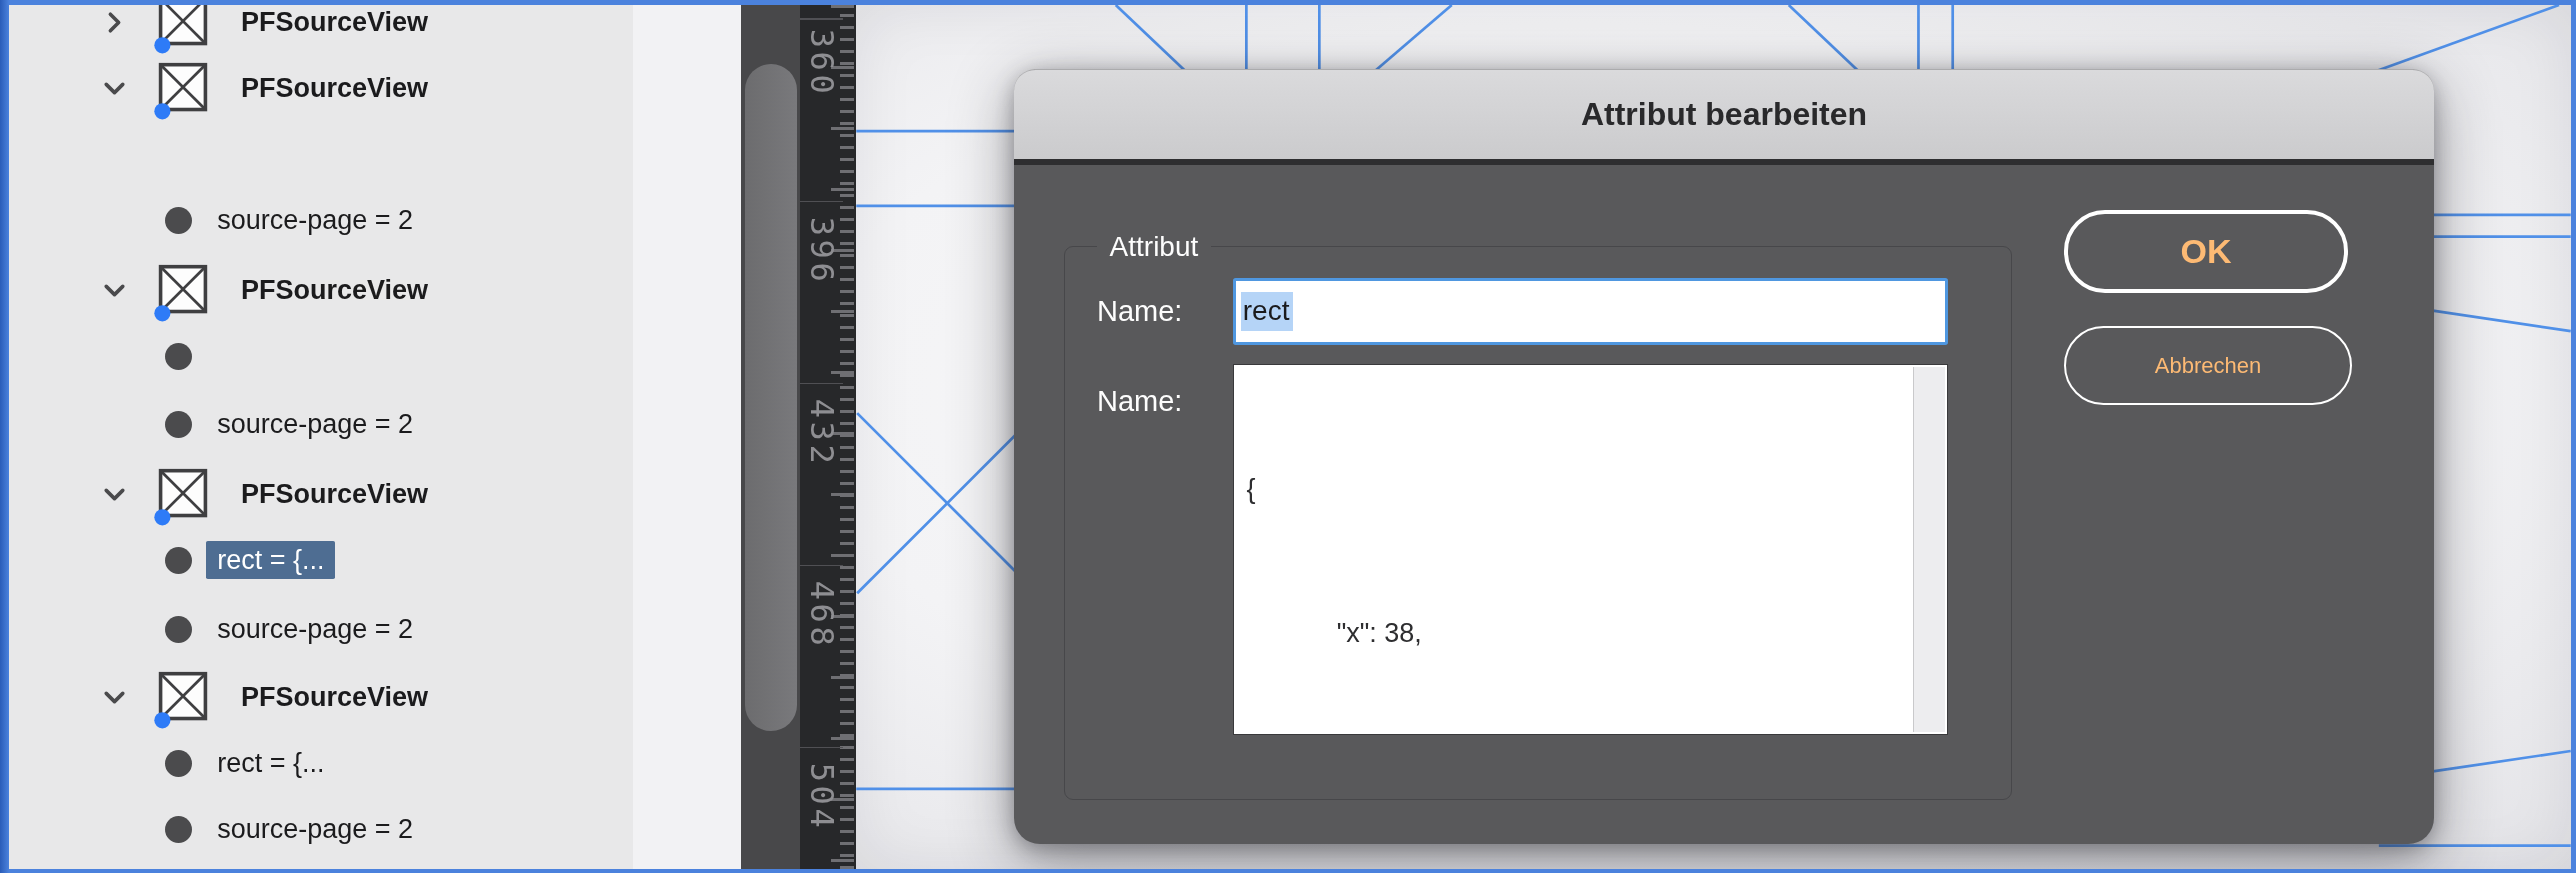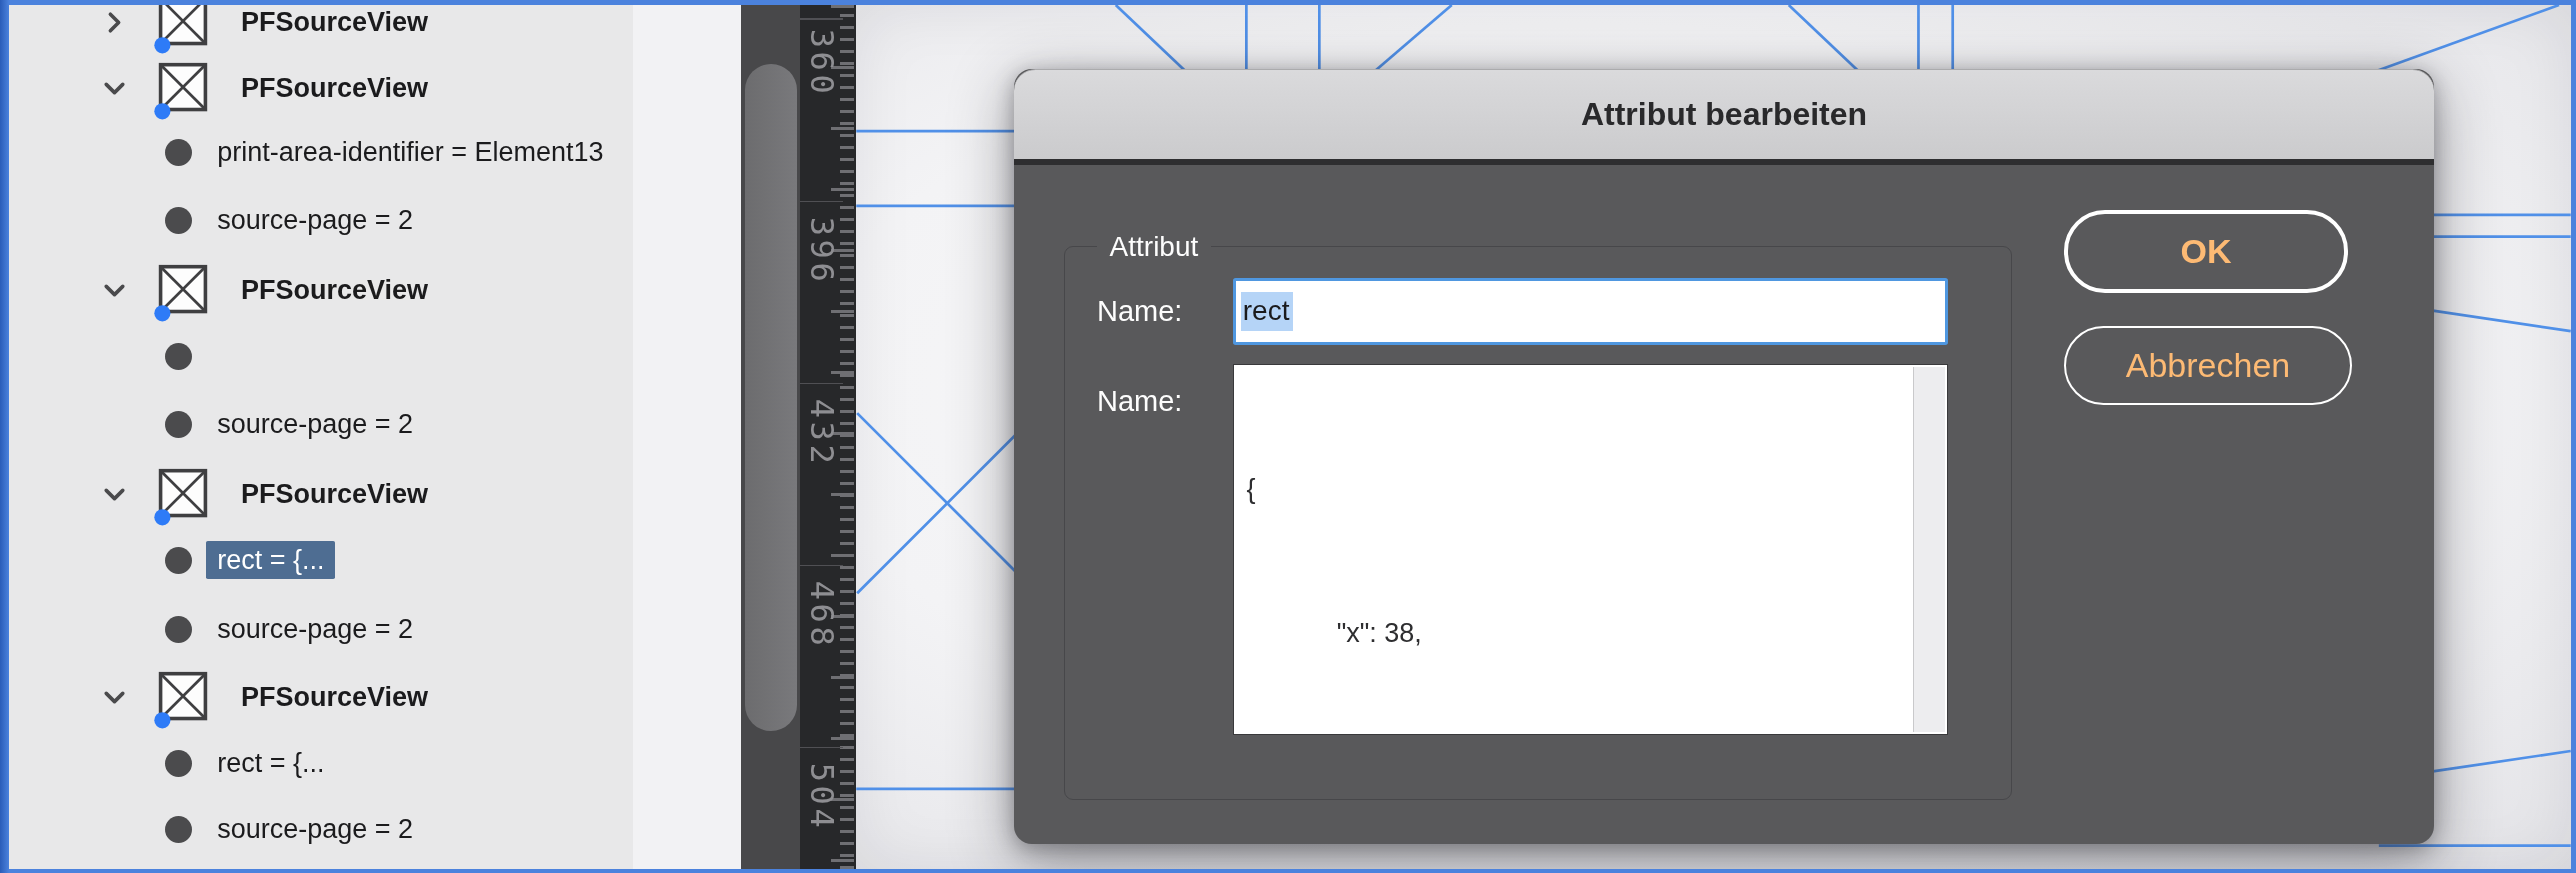--- a/index.html
+++ b/index.html
@@ -42,21 +42,21 @@
   .ruler-ticks-major{position:absolute;left:31px;top:0;width:23.4px;height:100%;
      background:repeating-linear-gradient(to bottom,#6f6f73 0px,#6f6f73 2.7px,transparent 2.7px,transparent 61px);}
 
   
   #canvas{position:absolute;left:856px;top:4.5px;width:1715px;height:864px;
           background:radial-gradient(ellipse at 42% 45%,#f9f9fa 0%,#f3f3f5 55%,#e3e3e7 100%);
           box-shadow:inset 0 0 63px rgba(30,30,40,.08);}
   #guides{position:absolute;left:0;top:0;}
 
   
-  #dialog{position:absolute;left:1014px;top:69px;width:1420px;height:775px;border-radius:18px;
+  #dialog{position:absolute;left:1014px;top:69px;width:1420px;height:775px;border-radius:26px;
           background:#59595b;z-index:10;
           box-shadow:0 16px 63px rgba(35,35,42,.45),0 4.5px 20px rgba(35,35,42,.35);}
   #titlebar{position:absolute;left:0;top:0;width:100%;height:89px;border-radius:21.6px 21.6px 0 0;
             background:linear-gradient(to bottom,#dadadc,#cbcbcd);border-bottom:6.3px solid #2e2e30;
             box-sizing:content-box;border-top:1.8px solid #ababad;}
   #dialog-title{width:100%;line-height:89px;text-align:center;font-size:32px;font-weight:700;color:#29292b;}
   #fieldset{position:absolute;left:50px;top:177px;width:946px;height:552px;
             border:1.8px solid #47474a;border-radius:9px;}
   #legend{position:absolute;left:32px;top:-20px;padding:0 12.6px;background:#59595b;
           font-size:28px;color:#fdfdfd;line-height:40px;}
@@ -71,21 +71,21 @@
             background:#ffffff;border:1.8px solid #39393b;overflow:hidden;}
   .wert-text{position:absolute;left:0;top:3.6px;right:36px;padding-left:12.6px;
              font-size:27px;line-height:48px;color:#2e2e30;white-space:pre;tab-size:12;}
   #wert-scrolltrack{position:absolute;right:1.8px;top:1.8px;bottom:1.8px;width:31px;background:#ededef;
                     border-left:1.8px solid #c9c9cb;}
   .pill{position:absolute;left:1050px;box-sizing:border-box;background:transparent;color:#fdba74;
         display:flex;align-items:center;justify-content:center;cursor:pointer;}
   #ok-button{top:141px;width:284px;height:83px;border:4.5px solid #ffffff;border-radius:41px;
              font-size:34px;font-weight:700;}
   #cancel-button{top:257px;width:288px;height:79px;border:2.7px solid #ffffff;border-radius:40px;
-             font-size:34px;font-weight:400;}
+             font-size:22px;font-weight:400;}
 </style>
 </head>
 <body>
 
 <div id="window">
   <div class="wborder" id="wb-top" style="background: rgb(75, 130, 221);"></div>
   <div class="wborder" id="wb-bottom" style="background: rgb(75, 130, 221);"></div>
   <div class="wborder" id="wb-right" style="background: rgb(75, 130, 221);"></div>
   <div class="wborder" id="wb-left"></div>
 
@@ -114,24 +114,20 @@
       </span>
       <svg class="nodeicon" viewBox="0 0 58 62" overflow="visible">
         <rect x="4" y="5" width="50" height="50" fill="#fdfdfd" stroke="#3f3f41" stroke-width="4"></rect>
         <line x1="4" y1="5" x2="54" y2="55" stroke="#3f3f41" stroke-width="3"></line>
         <line x1="54" y1="5" x2="4" y2="55" stroke="#3f3f41" stroke-width="3"></line>
         <circle cx="6" cy="57" r="9" fill="#2e7bf7"></circle>
       </svg>
       <span class="lbl">PFSourceView</span>
     </div>
 
-    <div class="tree-row attr" style="top:114px">
-      <span class="bullet"></span>
-      <span class="lbl">print-area-identifier = Element13</span>
-    </div>
 
     <div class="tree-row attr" style="top:182px">
       <span class="bullet"></span>
       <span class="lbl">source-page = 2</span>
     </div>
 
     <div class="tree-row node" style="top:252px">
       <span class="chev">
         <svg class="chev-svg" width="31" height="31" viewBox="0 0 30 30">
             <polyline points="7,11 15,19 23,11" fill="none" stroke="#4a4a4c" stroke-width="3.5" stroke-linecap="round" stroke-linejoin="round"></polyline>

